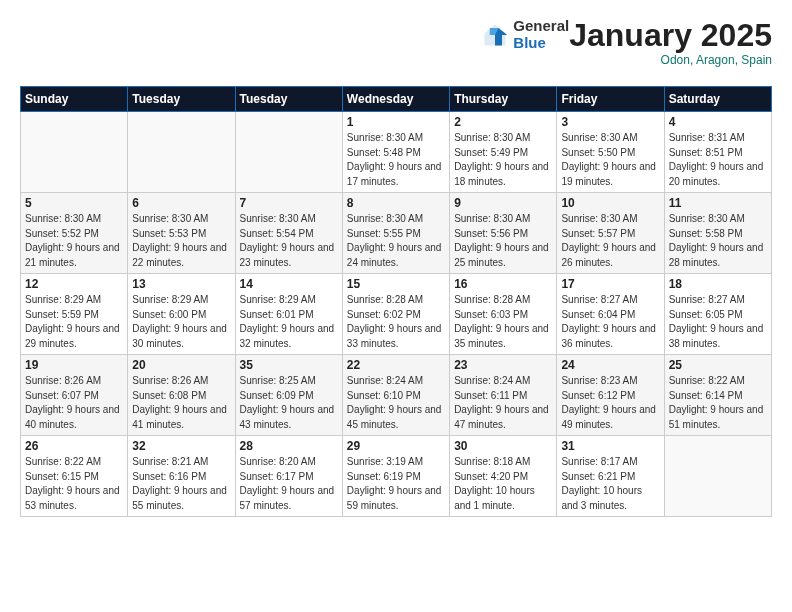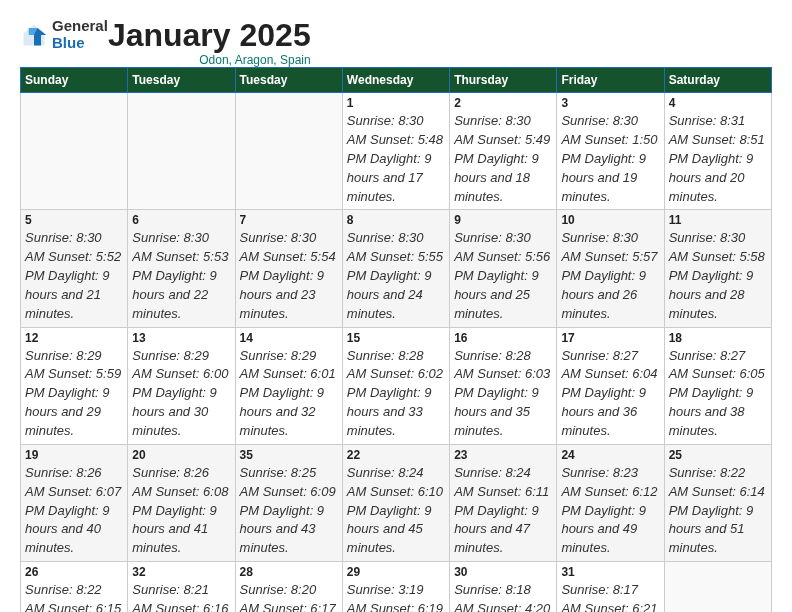--- a/index.html
+++ b/index.html
@@ -11,23 +11,23 @@
       overflow: hidden;
     }
     .page {
       width: 792px;
       height: 612px;
       padding: 18px 20px 10px 20px;
       background: #fff;
     }
     .header-row {
       display: flex;
-      justify-content: flex-start;
+      justify-content: flex-end;
       align-items: flex-start;
-      margin-bottom: 0;
+      margin-bottom: 19px;
     }
     .logo {
       display: flex;
       align-items: center;
       gap: 4px;
     }
     .logo-text {
       display: flex;
       flex-direction: column;
       line-height: 1.1;
@@ -85,33 +85,32 @@
     .calendar td.empty {
       background: #f9f9f9;
     }
     .day-num {
       font-size: 12px;
       font-weight: bold;
       color: #222;
       margin-bottom: 2px;
     }
     .day-info {
-      font-size: 13px;
+      font-size: 10px;
       line-height: 1.45;
       color: #333;
-      font-style: italic;
     }
     tr:nth-child(even) td {
       background: #f5f5f5;
     }
     tr:nth-child(odd) td {
       background: #fff;
     }
     .calendar thead tr th {
-      background: #14532d;
+      background: #0f172a;
     }
   </style>
 </head>
 <body>
 
 <div class="page">
   <div class="header-row">
     <div class="logo">
       <svg class="logo-icon" viewBox="0 0 32 32">
         <polygon points="16,4 28,14 28,28 4,28 4,14" fill="#1a6eb5" opacity="0.15"></polygon>
@@ -156,21 +155,21 @@
           <td>
             <div class="day-num">2</div>
             <div class="day-info">Sunrise: 8:30 AM
 Sunset: 5:49 PM
 Daylight: 9 hours
 and 18 minutes.</div>
           </td>
           <td>
             <div class="day-num">3</div>
             <div class="day-info">Sunrise: 8:30 AM
-Sunset: 1:50 PM
+Sunset: 5:50 PM
 Daylight: 9 hours
 and 19 minutes.</div>
           </td>
           <td>
             <div class="day-num">4</div>
             <div class="day-info">Sunrise: 8:31 AM
 Sunset: 8:51 PM
 Daylight: 9 hours
 and 20 minutes.</div>
           </td>

